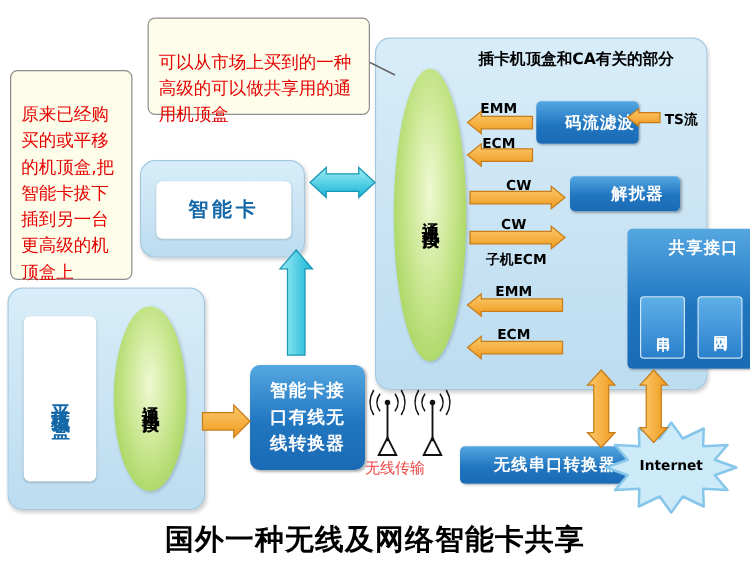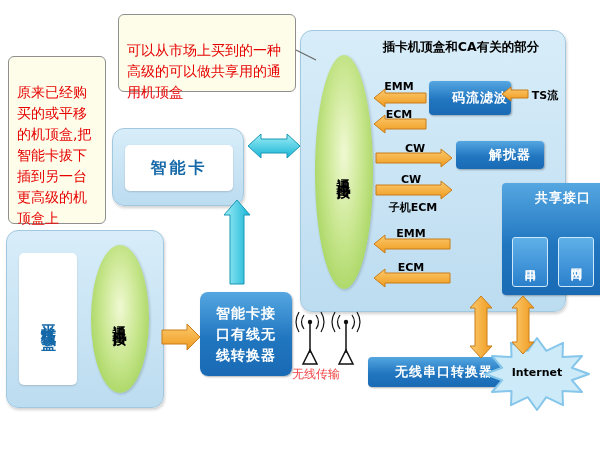--- a/index.html
+++ b/index.html
@@ -117,20 +117,21 @@
       <span class="vtext">通讯接口</span>
     </div>
   </div>
 
   <div class="blue-box" id="wireless-serial-box">无线串口转换器</div>
   <div class="blue-box" id="converter-box">智能卡接口有线无线转换器</div>
 
   <div id="wireless-label">无线传输</div>
   <div id="internet-label">Internet</div>
 
+  <div class="main-title">国外一种无线及网络智能卡共享</div>
 
   <svg id="overlay" viewBox="0 0 600 453">
     <defs>
       <linearGradient id="og" x1="0" y1="0" x2="0" y2="1">
         <stop offset="0" stop-color="#fcca6e"></stop>
           <stop offset="1" stop-color="#ef9a1d"></stop>
       </linearGradient>
       <linearGradient id="ogh" x1="0" y1="0" x2="1" y2="0">
         <stop offset="0" stop-color="#fcca6e"></stop>
           <stop offset="1" stop-color="#ef9a1d"></stop>

